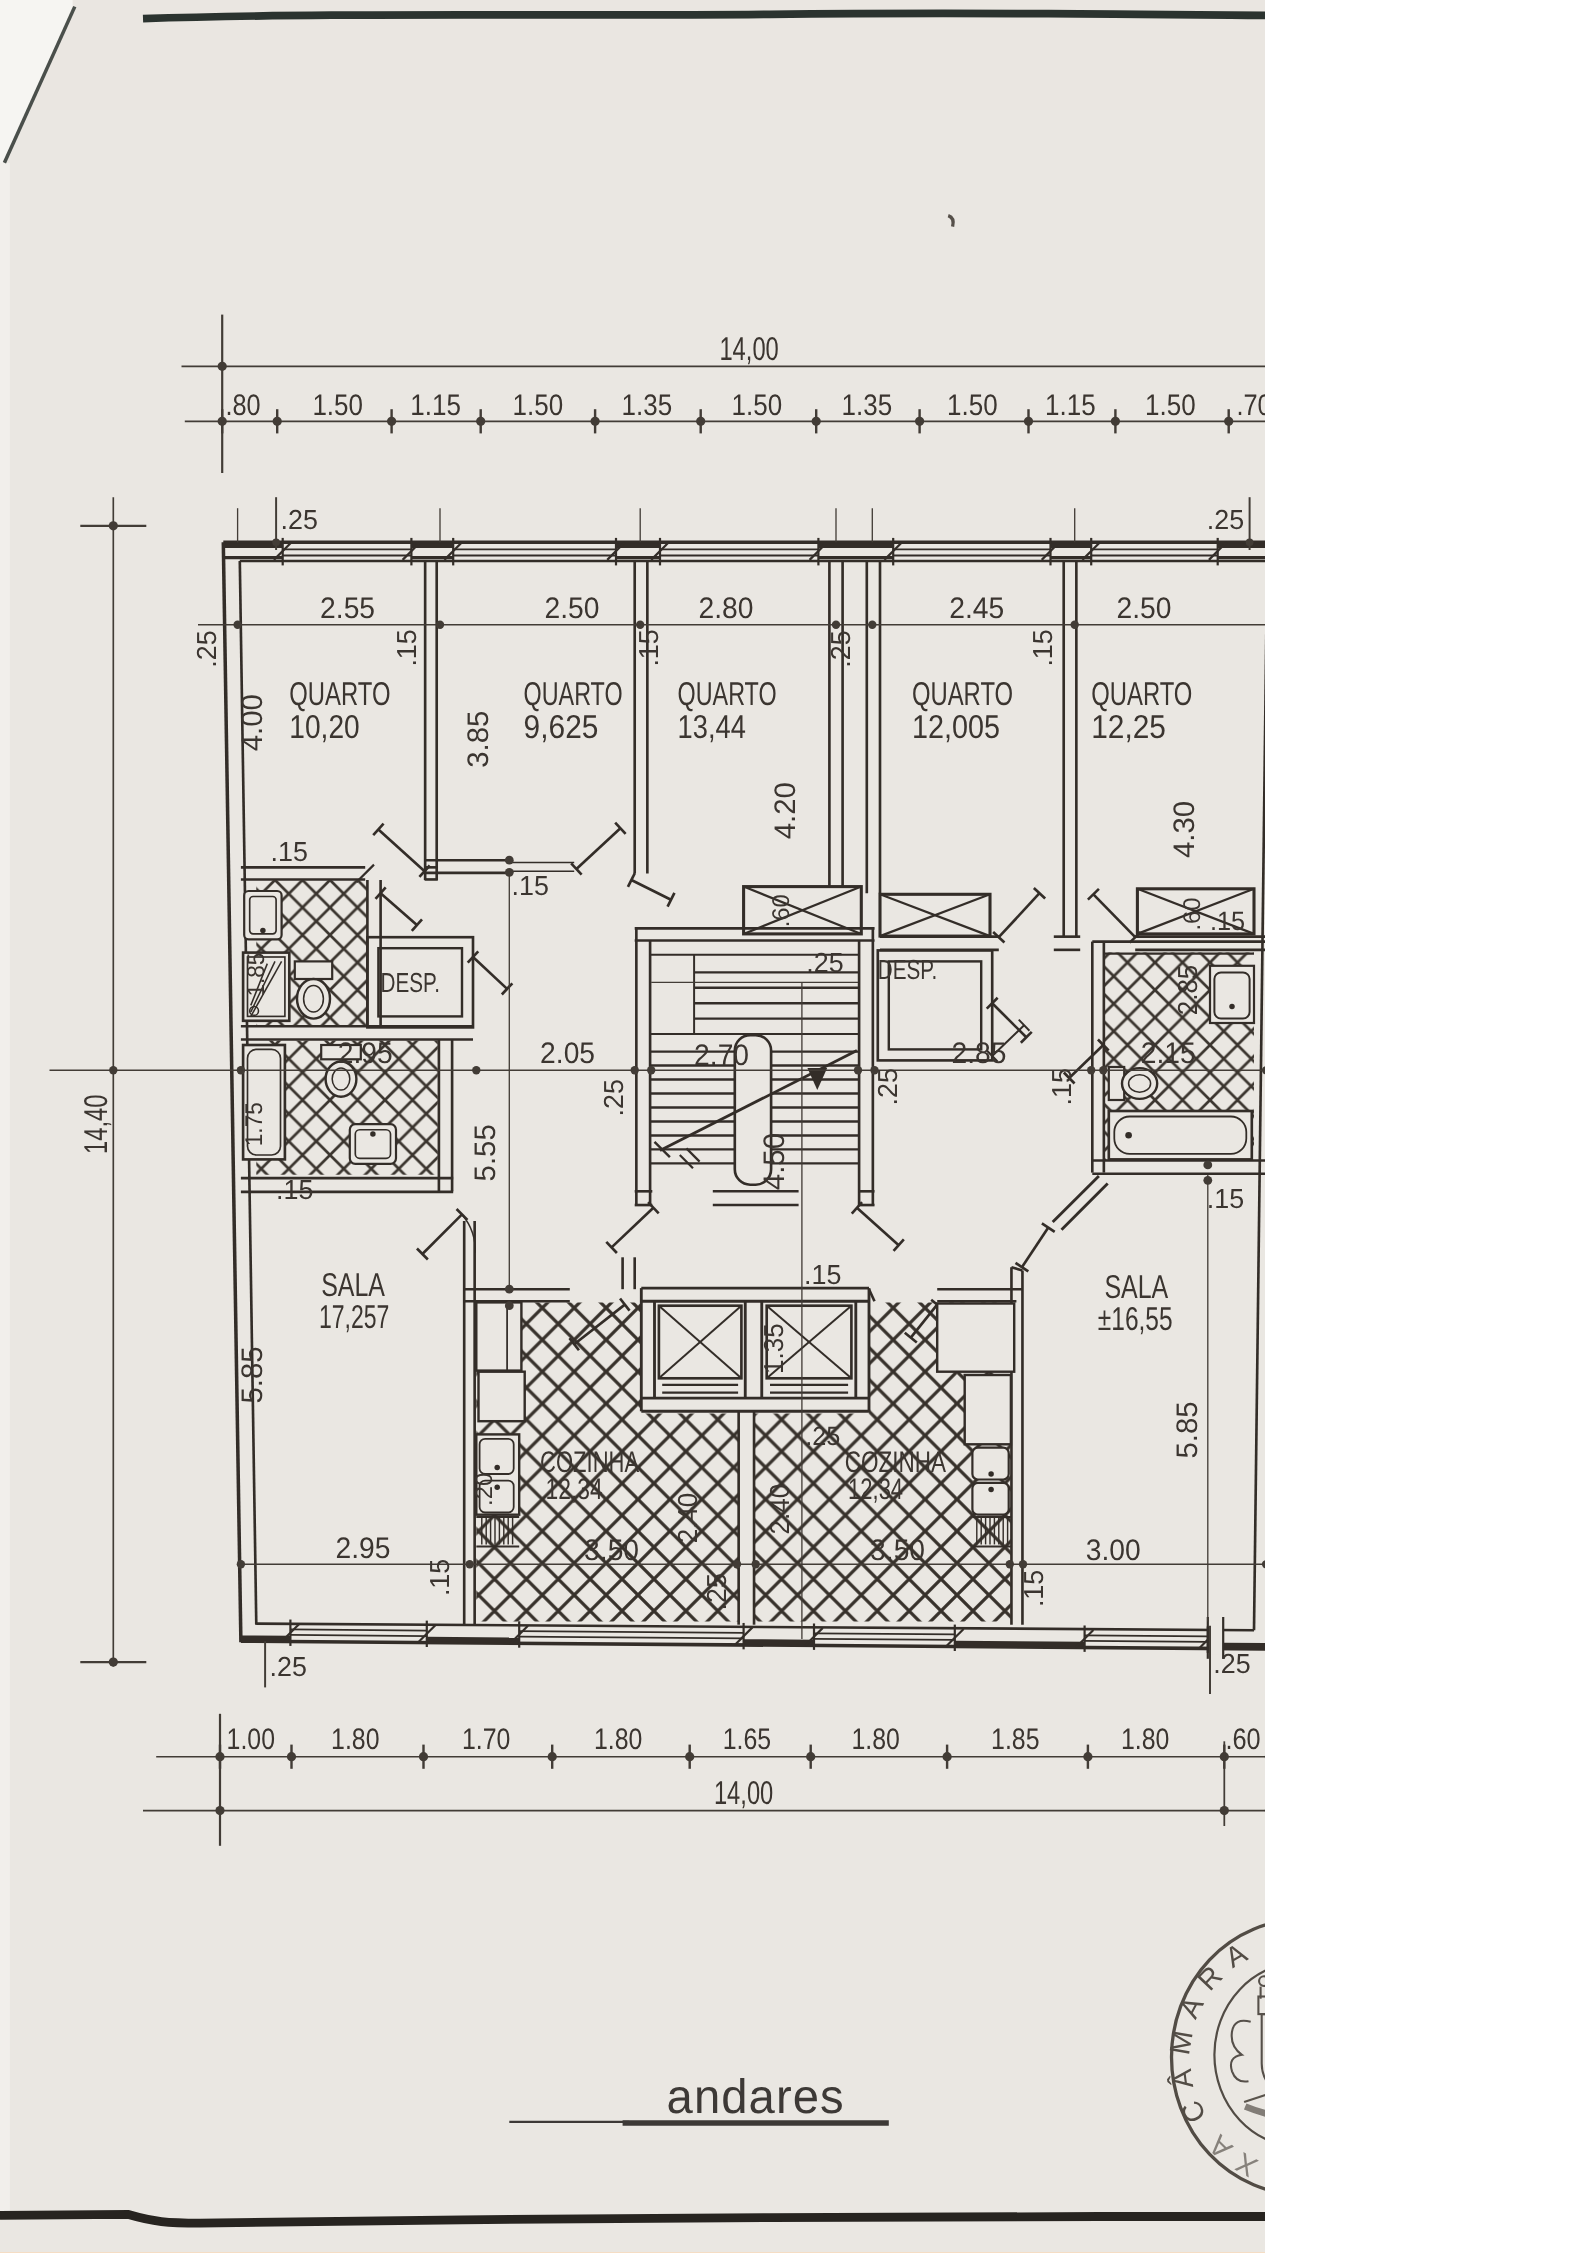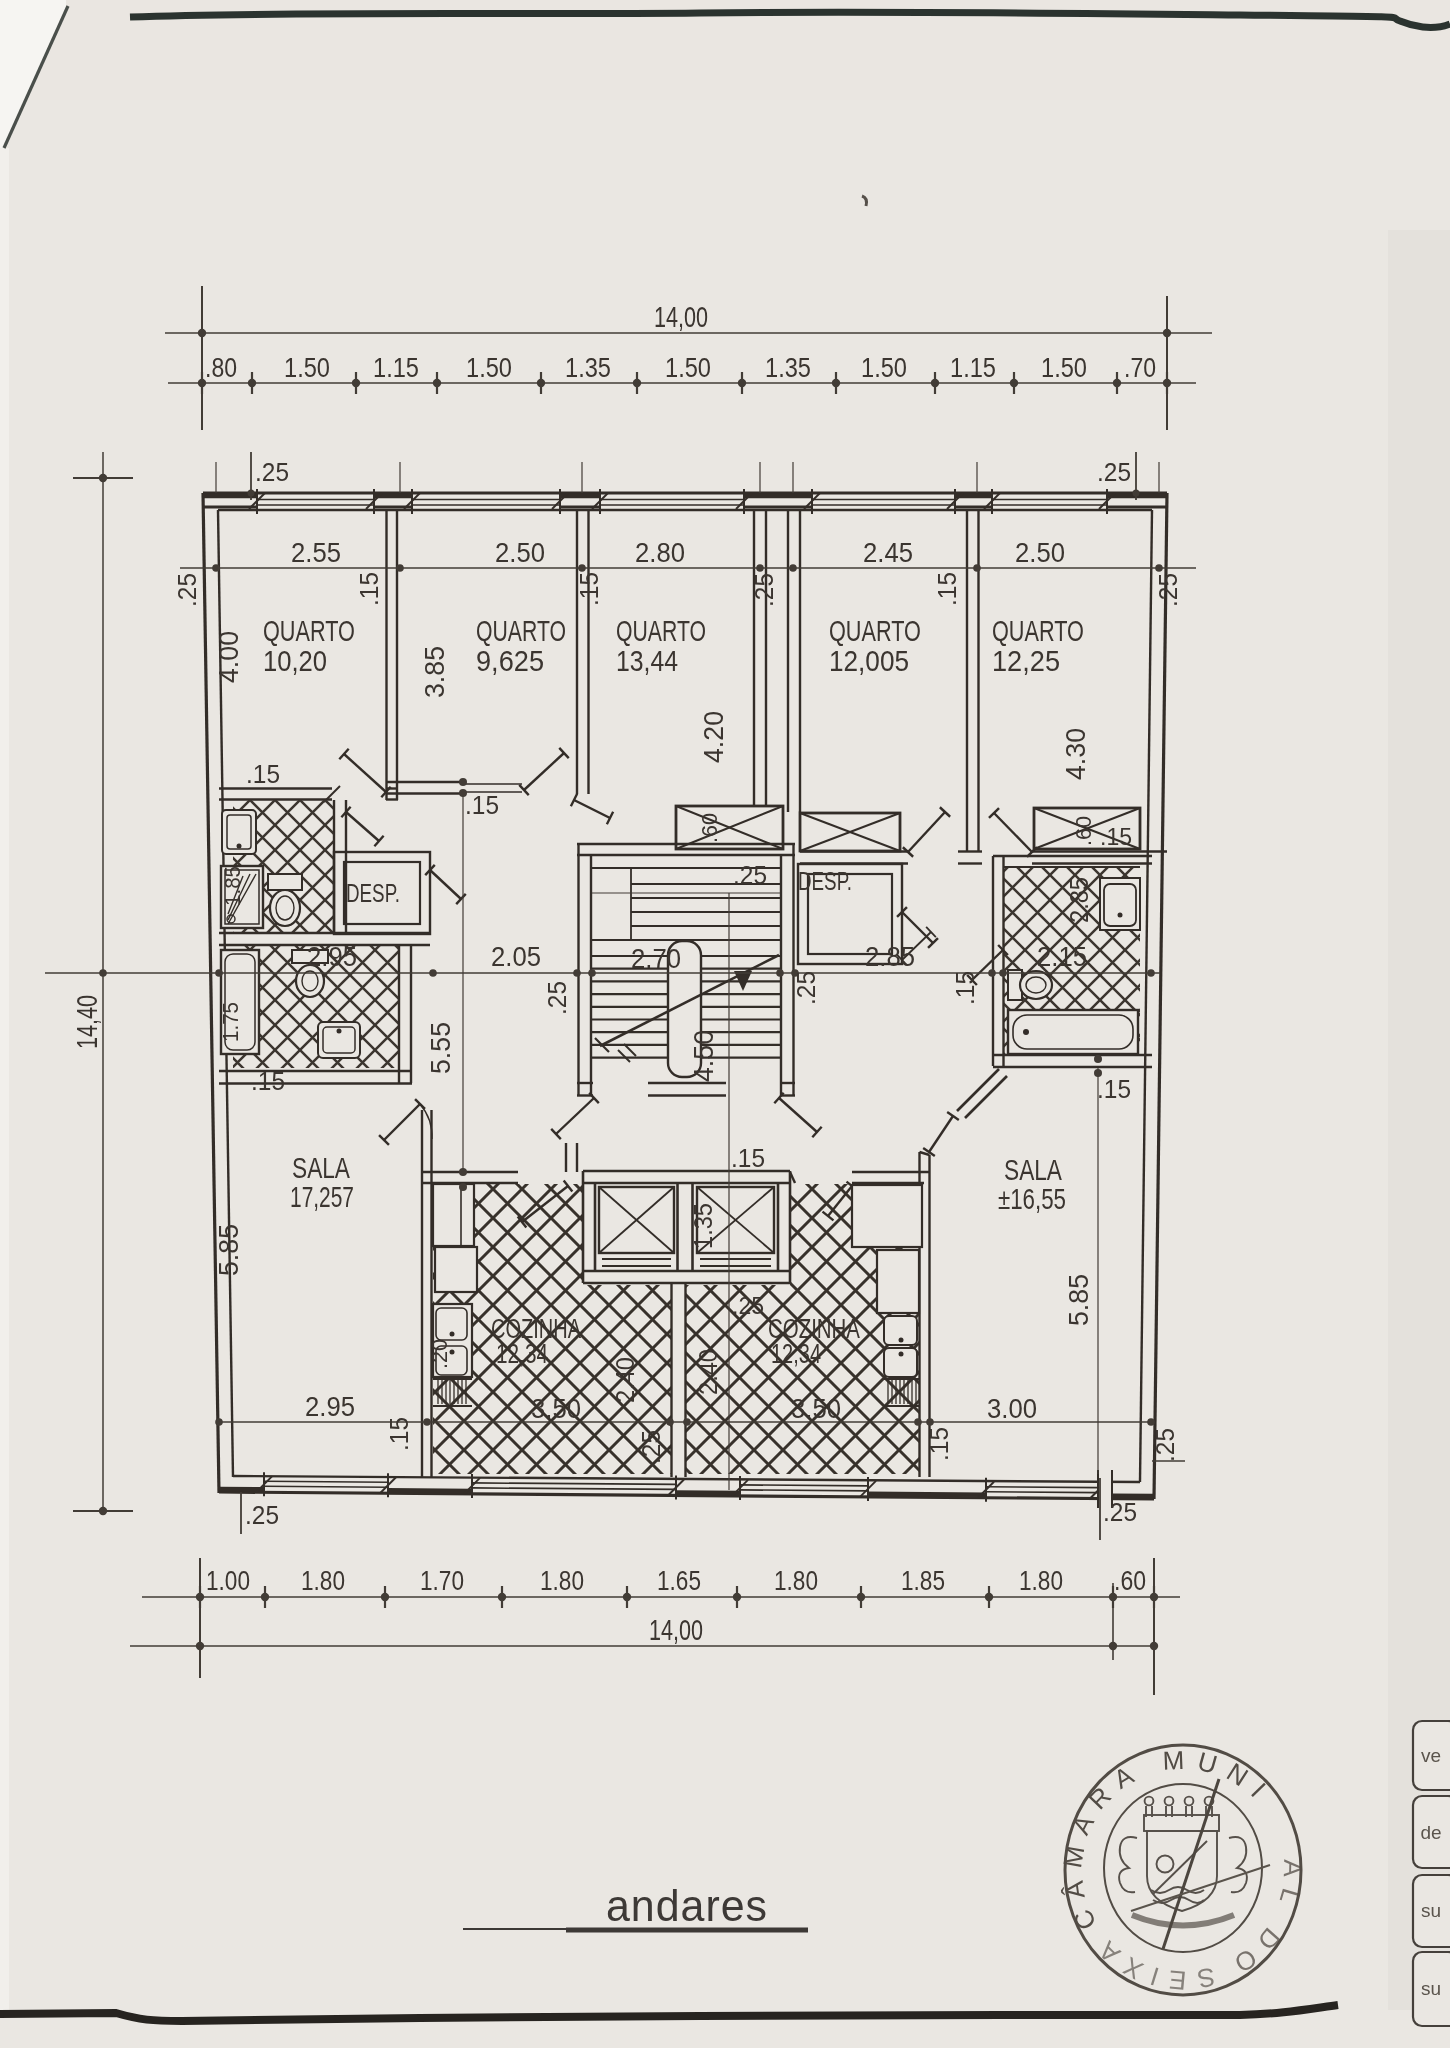--- a/index.html
+++ b/index.html
@@ -1,12 +1,12 @@
 <!DOCTYPE html>
-<html><head><meta charset="utf-8"><style>html,body{margin:0;padding:0;background:#fff;}.page{width:1450px;height:2048px;position:relative;overflow:hidden;background:#fdba74;}svg{position:absolute;left:0;top:0;}text{font-family:"Liberation Sans",sans-serif;}</style></head><body>
+<html><head><meta charset="utf-8"><style>html,body{margin:0;padding:0;background:#fff;}.page{width:1150px;height:2048px;position:relative;overflow:hidden;background:#fdba74;}svg{position:absolute;left:0;top:0;}text{font-family:"Liberation Sans",sans-serif;}</style></head><body>
 <div class="page">
 <svg width="1450" height="2048" viewBox="0 0 1450 2048">
 <defs>
         <pattern id="hb" patternUnits="userSpaceOnUse" width="25" height="25">
           <path d="M0 0L25 25M25 0L0 25" stroke="#3b352f" stroke-width="2.5" fill="none"></path>
         </pattern>
         <pattern id="hk" patternUnits="userSpaceOnUse" width="29" height="29">
           <path d="M0 0L29 29M29 0L0 29" stroke="#37312b" stroke-width="3.0" fill="none"></path>
         </pattern>
       </defs>

